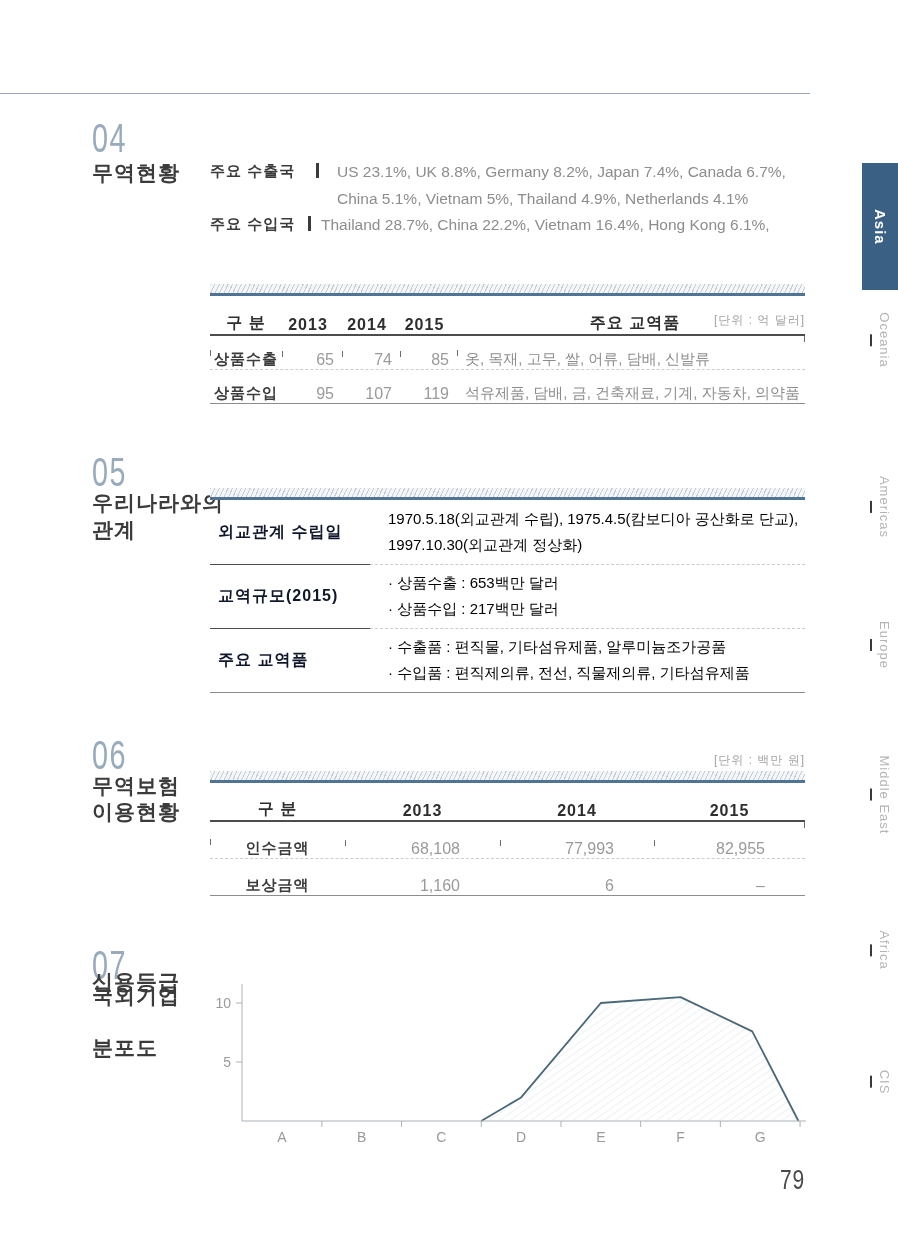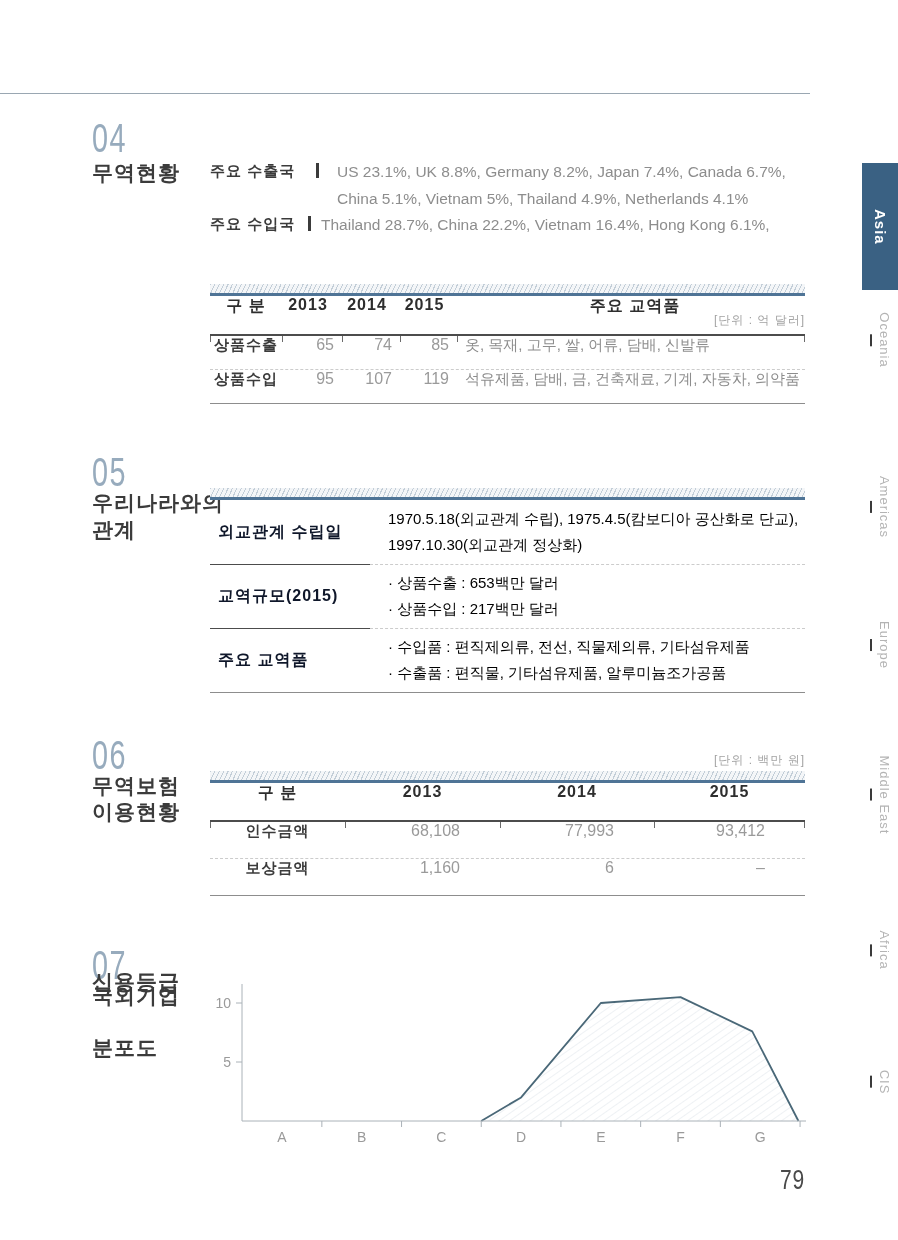--- a/index.html
+++ b/index.html
@@ -25,21 +25,21 @@
   .unit-label{position:absolute;width:595px;left:210px;text-align:right;
         font-size:12px;color:#a3a3a3;letter-spacing:1px;}
 
   
   .band{position:absolute;left:210px;width:595px;height:9px;
         background:repeating-linear-gradient(115deg,#c3ced8 0,#c3ced8 1px,#f4f6f8 1px,#f4f6f8 4px);
         border-bottom:3px solid #4f7496;}
 
   
   .ftable{position:absolute;left:210px;width:595px;}
-  .t-row{display:flex;align-items:flex-start;position:relative;}
+  .t-row{display:flex;align-items:flex-end;position:relative;}
   .t-head{border-bottom:2px solid #4c4c4c;}
   .t-head .t-cell{font-size:16px;font-weight:700;color:#2e2e2e;letter-spacing:1px;}
   .t-cell{box-sizing:border-box;}
   .c-center{text-align:center;}
   .c-right{text-align:right;}
   .c-left{text-align:left;}
   .row-label{font-size:15px;font-weight:700;color:#3b3b3b;letter-spacing:1px;}
   .num{font-size:16px;color:#9a9a9a;}
   .goods{font-size:15px;color:#8d8d8d;}
   .dash-sep{border-bottom:1px dashed #cccccc;}
@@ -157,22 +157,22 @@
       <div class="cnt">
         <div>· 상품수출 : 653백만 달러</div>
         <div>· 상품수입 : 217백만 달러</div>
       </div>
       <div class="sep-solid"></div>
       <div class="sep-dash"></div>
     </div>
     <div class="t-row solid-end" style="min-height:62px;">
       <div class="lbl">주요 교역품</div>
       <div class="cnt">
+        <div>· 수출품 : 편직물, 기타섬유제품, 알루미늄조가공품</div>
         <div>· 수입품 : 편직제의류, 전선, 직물제의류, 기타섬유제품</div>
-        <div>· 수출품 : 편직물, 기타섬유제품, 알루미늄조가공품</div>
       </div>
     </div>
   </div>
 
   <div class="sec-num" style="top:733px;left:92px;">06</div>
   <div class="sec-title" style="top:772px;left:92px;">무역보험</div>
   <div class="sec-title" style="top:798px;left:92px;">이용현황</div>
 
   <div class="unit-label" style="top:752px;">[단위 : 백만 원]</div>
   <div class="band" style="top:771px;"></div>
@@ -181,21 +181,21 @@
     <div class="t-row t-head">
       <div class="t-cell col1 c-center">구 분</div>
       <div class="t-cell col2 c-center" style="padding-right:0;">2013</div>
       <div class="t-cell col3 c-center" style="padding-right:0;">2014</div>
       <div class="t-cell col4 c-center" style="padding-right:0;">2015</div>
     </div>
     <div class="t-row t-first dash-sep">
       <div class="t-cell col1 c-center row-label">인수금액</div>
       <div class="t-cell col2 c-right num">68,108</div>
       <div class="t-cell col3 c-right num">77,993</div>
-      <div class="t-cell col4 c-right num">93,412</div>
+      <div class="t-cell col4 c-right num">82,955</div>
     </div>
     <div class="t-row solid-end">
       <div class="t-cell col1 c-center row-label">보상금액</div>
       <div class="t-cell col2 c-right num">1,160</div>
       <div class="t-cell col3 c-right num">6</div>
       <div class="t-cell col4 c-right num">–</div>
     </div>
   </div>
 
   <div class="sec-num" style="top:943px;left:92px;">07</div>

